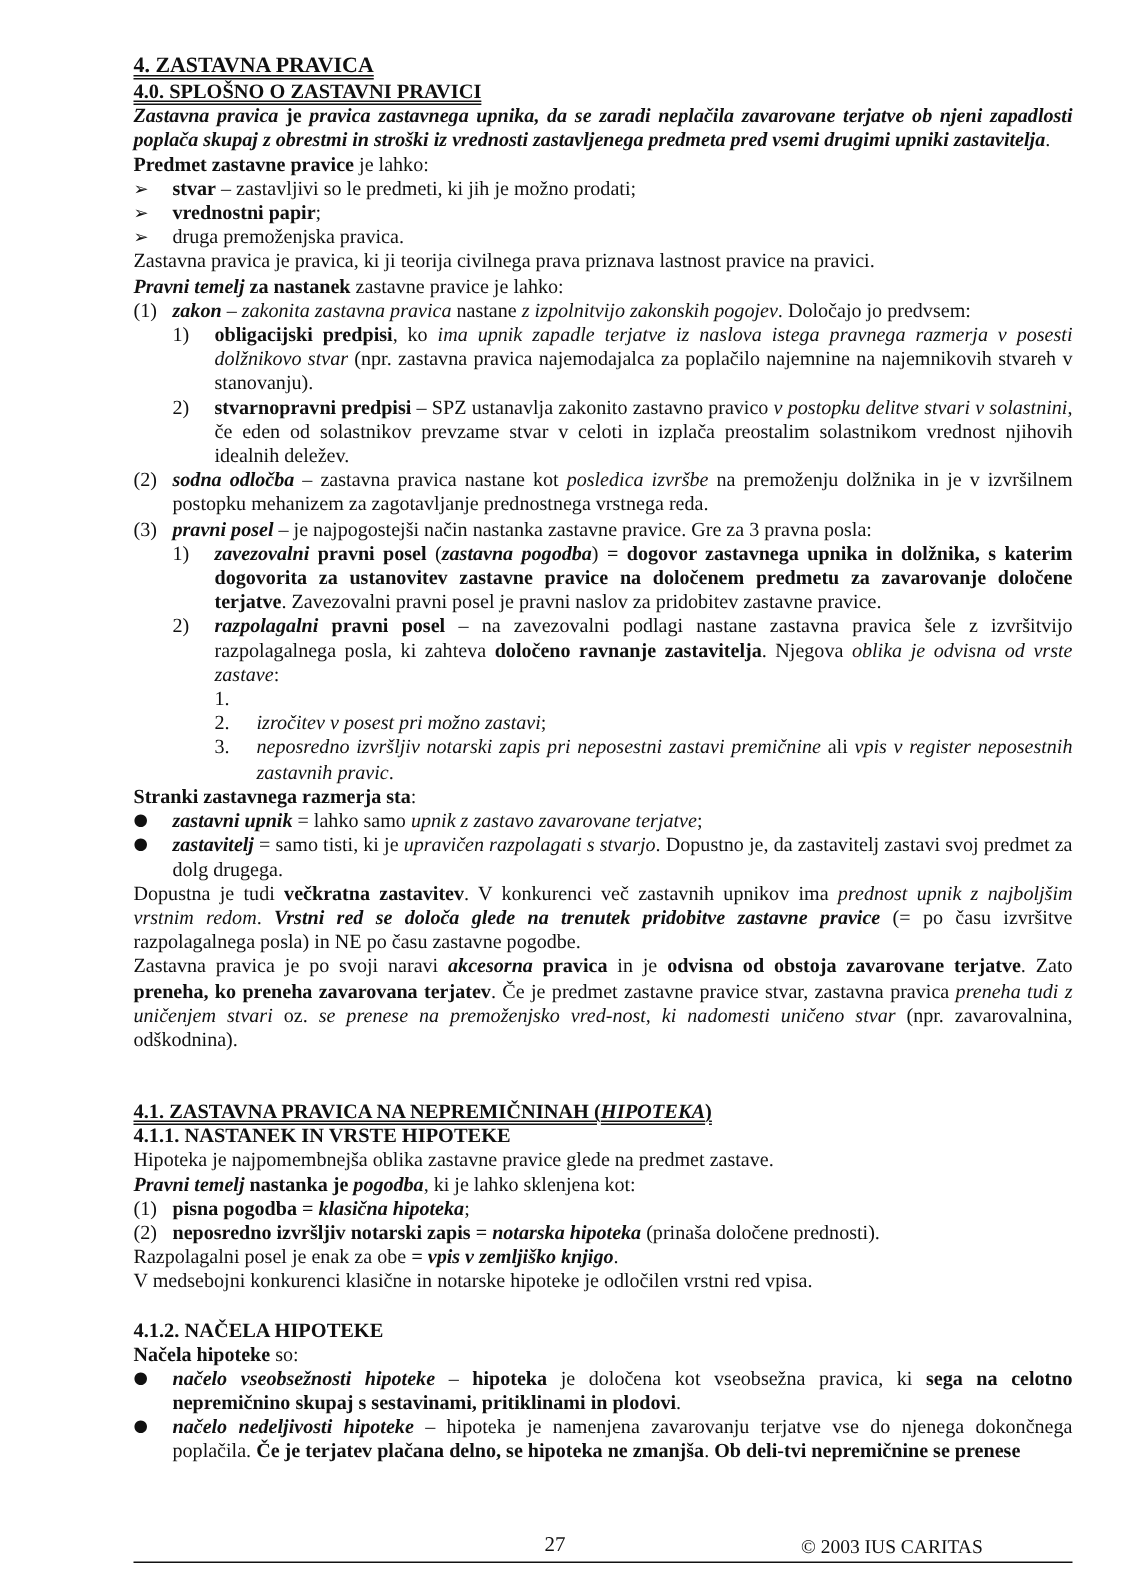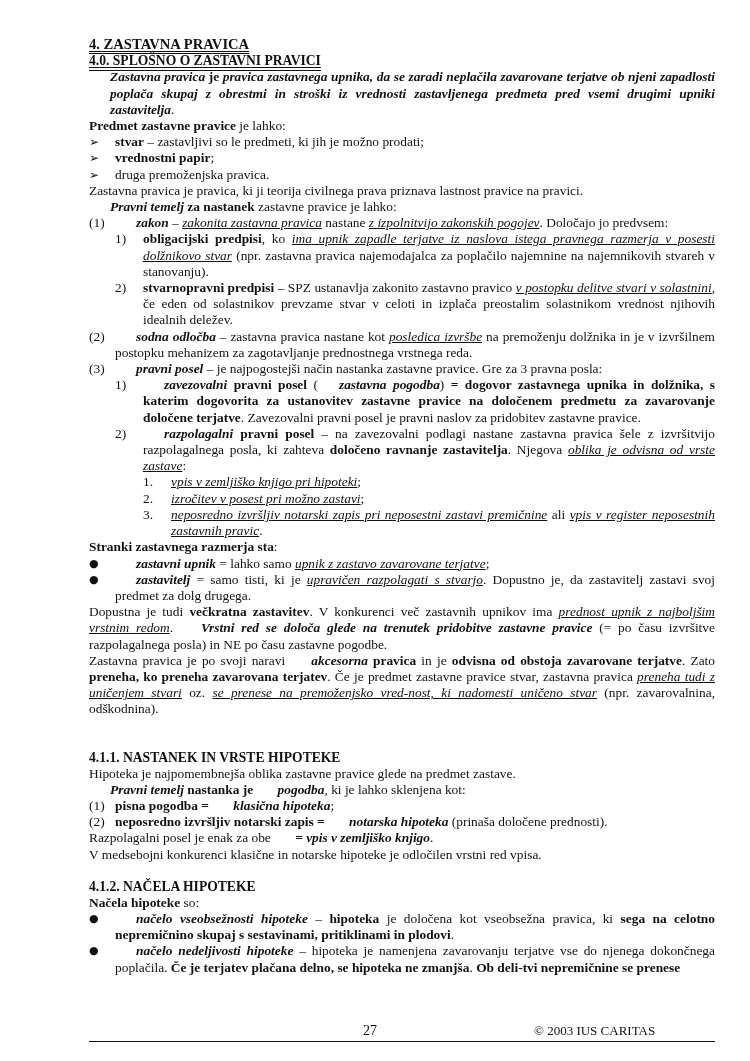--- a/index.html
+++ b/index.html
@@ -5,22 +5,22 @@
   html, body { margin: 0; padding: 0; background: #ffffff; }
   body { width: 750px; height: 1061px; position: relative; overflow: hidden;
          font-family: "Liberation Serif", "DejaVu Serif", serif; color: #111; }
   .page { position: absolute; left: 89px; top: 36px; width: 626px; font-size: 13.4px; line-height: 16.2px; }
   p { margin: 0; text-align: justify; }
   .h1 { font-weight: bold; font-size: 14.6px; line-height: 17px; text-decoration: underline double; text-underline-offset: 2px; display: inline-block; }
   .h2 { font-weight: bold; font-size: 13.6px; line-height: 16px; text-decoration: underline double; text-underline-offset: 2px; display: inline-block; }
   .h3 { font-weight: bold; font-size: 13.6px; line-height: 16px; }
   .b { font-weight: bold; }
   .i { font-style: italic; }
-  .bi { font-weight: bold; font-style: italic; margin-left: 21px; }
-  .u { text-decoration: underline; }
+  .bi { font-weight: bold; font-style: italic; }
+  .u { }
   .row { display: flex; }
   .mark { flex: 0 0 auto; }
   .body { flex: 1 1 auto; text-align: justify; }
   .arrow .mark { width: 26px; font-family: "DejaVu Sans", sans-serif; font-size: 12px; }
   .num1 .mark { width: 26px; }
   .num2 { padding-left: 26px; }
   .num2 .mark { width: 28px; }
   .num3 { padding-left: 54px; }
   .num3 .mark { width: 28px; }
   .bullet .mark { width: 26px; font-family: "DejaVu Sans", sans-serif; font-size: 11px; }
@@ -82,21 +82,20 @@
   <div class="row num2">
     <span class="mark">1)</span>
     <span class="body"><span class="bi">zavezovalni</span><span class="b"> pravni posel</span><span> (</span><span class="bi">zastavna pogodba</span><span>) </span><span class="b">= dogovor zastavnega upnika in dolžnika, s katerim dogovorita za ustanovitev zastavne pravice na določenem predmetu za zavarovanje določene terjatve</span><span>. Zavezovalni pravni posel je pravni naslov za pridobitev zastavne pravice.</span></span>
   </div>
   <div class="row num2">
     <span class="mark">2)</span>
     <span class="body"><span class="bi">razpolagalni</span><span class="b"> pravni posel</span><span> – na zavezovalni podlagi nastane zastavna pravica šele z izvršitvijo razpolagalnega posla, ki zahteva </span><span class="b">določeno ravnanje zastavitelja</span><span>. Njegova </span><span class="i u">oblika je odvisna od vrste zastave</span><span>:</span></span>
   </div>
   <div class="row num3">
     <span class="mark">1.</span>
-    <span class="body"><span class="i u">vpis v zemljiško knjigo pri hipoteki</span><span>;</span></span>
   </div>
   <div class="row num3">
     <span class="mark">2.</span>
     <span class="body"><span class="i u">izročitev v posest pri možno zastavi</span><span>;</span></span>
   </div>
   <div class="row num3">
     <span class="mark">3.</span>
     <span class="body"><span class="i u">neposredno izvršljiv notarski zapis pri neposestni zastavi premičnine</span><span> ali </span><span class="i u">vpis v register neposestnih zastavnih pravic</span><span>.</span></span>
   </div>
 
@@ -109,20 +108,21 @@
     <span class="mark">●</span>
     <span class="body"><span class="bi">zastavitelj</span><span> = samo tisti, ki je </span><span class="i u">upravičen razpolagati s stvarjo</span><span>. Dopustno je, da zastavitelj zastavi svoj predmet za dolg drugega.</span></span>
   </div>
 
   <p><span>Dopustna je tudi </span><span class="b">večkratna zastavitev</span><span>. V konkurenci več zastavnih upnikov ima </span><span class="i u">prednost upnik z najboljšim vrstnim redom</span><span>. </span><span class="bi">Vrstni red se določa glede na trenutek pridobitve zastavne pravice</span><span> (= po času izvršitve razpolagalnega posla) in NE po času zastavne pogodbe.</span></p>
 
   <p><span>Zastavna pravica je po svoji naravi </span><span class="bi">akcesorna</span><span class="b"> pravica</span><span> in je </span><span class="b">odvisna od obstoja zavarovane terjatve</span><span>. Zato </span><span class="b">preneha, ko preneha zavarovana terjatev</span><span>. Če je predmet zastavne pravice stvar, zastavna pravica </span><span class="i u">preneha tudi z uničenjem stvari</span><span> oz. </span><span class="i u">se prenese na premoženjsko vred-nost, ki nadomesti uničeno stvar</span><span> (npr. zavarovalnina, odškodnina).</span></p>
 
   <div class="gap2"></div>
 
+  <div><span class="h2"><span>4.1. ZASTAVNA PRAVICA NA NEPREMIČNINAH (</span><span class="i">HIPOTEKA</span><span>)</span></span></div>
   <div class="h3">4.1.1. NASTANEK IN VRSTE HIPOTEKE</div>
   <p>Hipoteka je najpomembnejša oblika zastavne pravice glede na predmet zastave.</p>
   <p><span class="bi">Pravni temelj</span><span class="b"> nastanka je </span><span class="bi">pogodba</span><span>, ki je lahko sklenjena kot:</span></p>
   <div class="row num1">
     <span class="mark">(1)</span>
     <span class="body"><span class="b">pisna pogodba = </span><span class="bi">klasična hipoteka</span><span>;</span></span>
   </div>
   <div class="row num1">
     <span class="mark">(2)</span>
     <span class="body"><span class="b">neposredno izvršljiv notarski zapis = </span><span class="bi">notarska hipoteka</span><span> (prinaša določene prednosti).</span></span>

